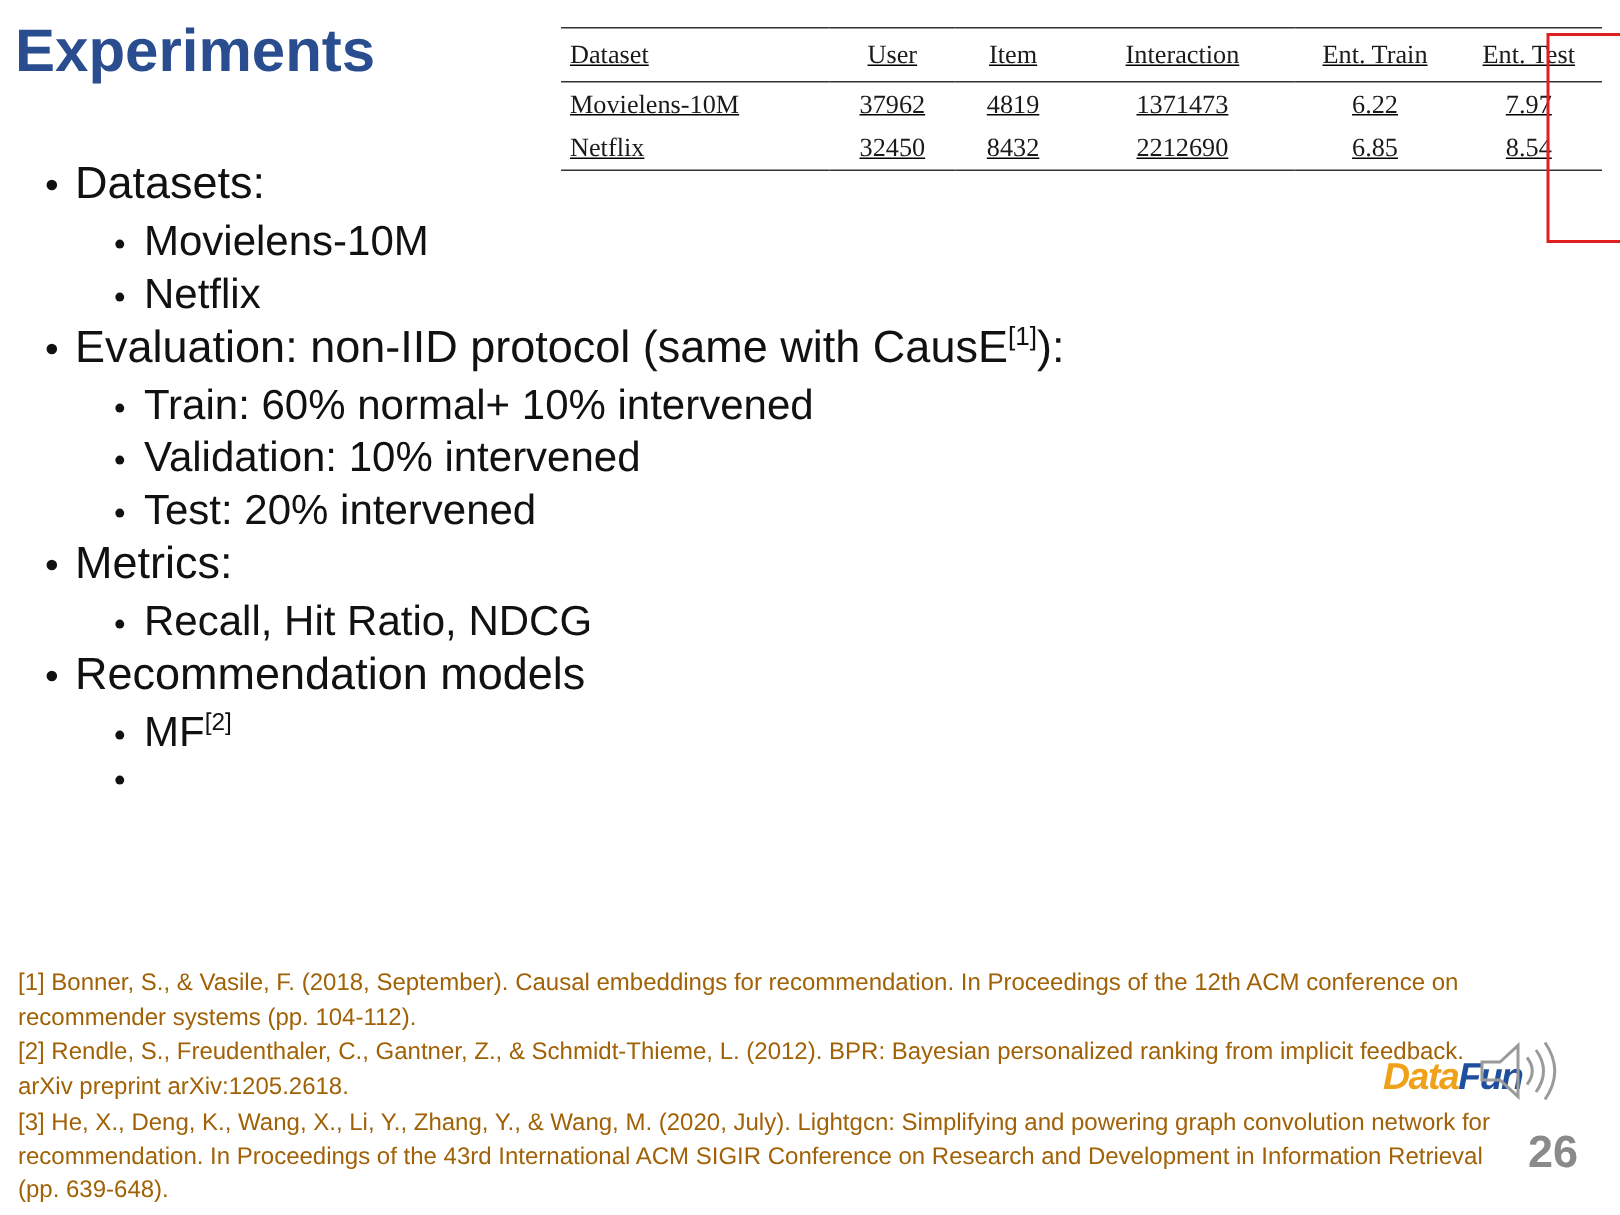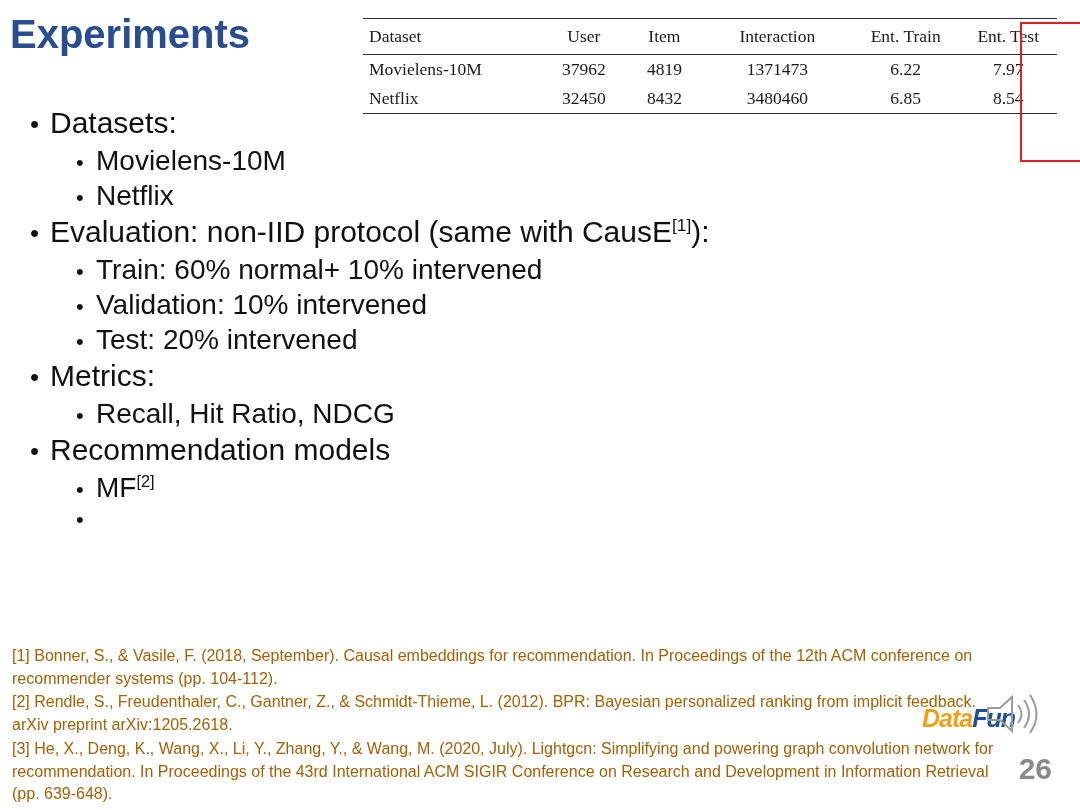--- a/index.html
+++ b/index.html
@@ -27,23 +27,24 @@
     top: 12px;
     font-size: 40px;
     font-weight: bold;
     color: #2a4d8f;
     letter-spacing: 0px;
   }
 
   
   .table-wrap {
     position: absolute;
-    left: 363px;
+    left: 374px;
     top: 18px;
     width: 694px;
+    text-decoration: underline;
   }
   table.stats {
     border-collapse: collapse;
     font-family: "Liberation Serif", serif;
     font-size: 17.5px;
     color: #1a1a1a;
   }
   table.stats th, table.stats td {
     padding: 4px 0 4px 0;
     font-weight: normal;
@@ -194,21 +195,21 @@
           <td class="col-num">37962</td>
           <td class="col-num">4819</td>
           <td class="col-num">1371473</td>
           <td class="col-num">6.22</td>
           <td class="col-num">7.97</td>
         </tr>
         <tr>
           <td class="col-dataset">Netflix</td>
           <td class="col-num">32450</td>
           <td class="col-num">8432</td>
-          <td class="col-num">3480460</td>
+          <td class="col-num">2212690</td>
           <td class="col-num">6.85</td>
           <td class="col-num">8.54</td>
         </tr>
       </tbody>
     </table>
     <div class="highlight"></div>
   </div>
 
   <div class="bullets">
 

